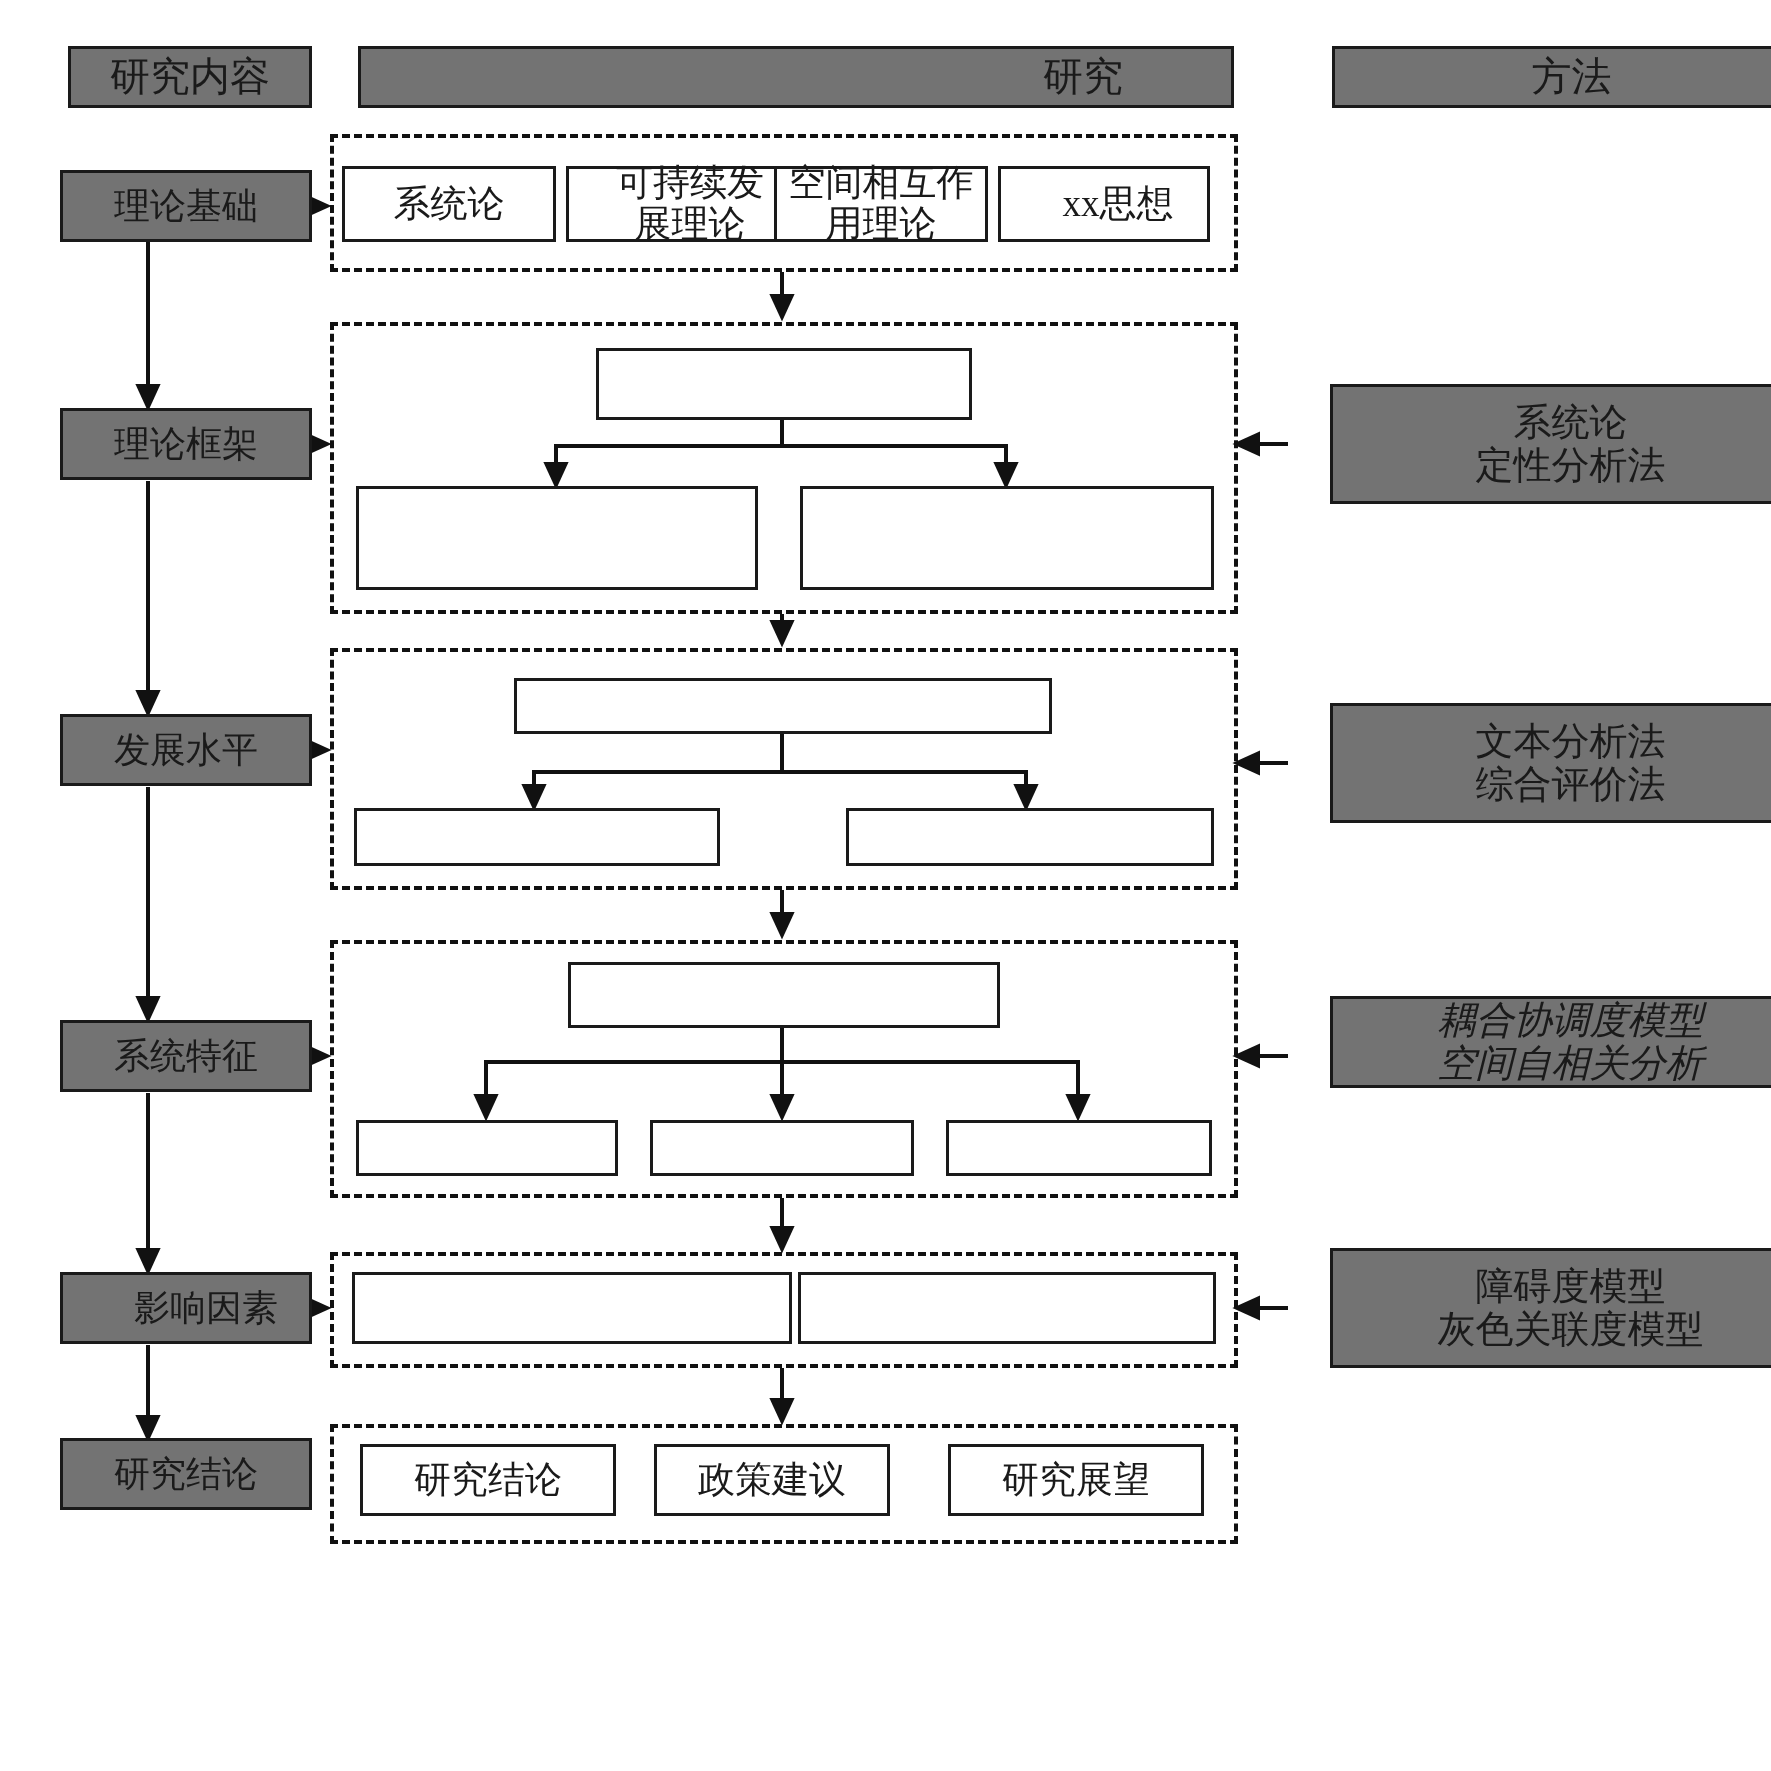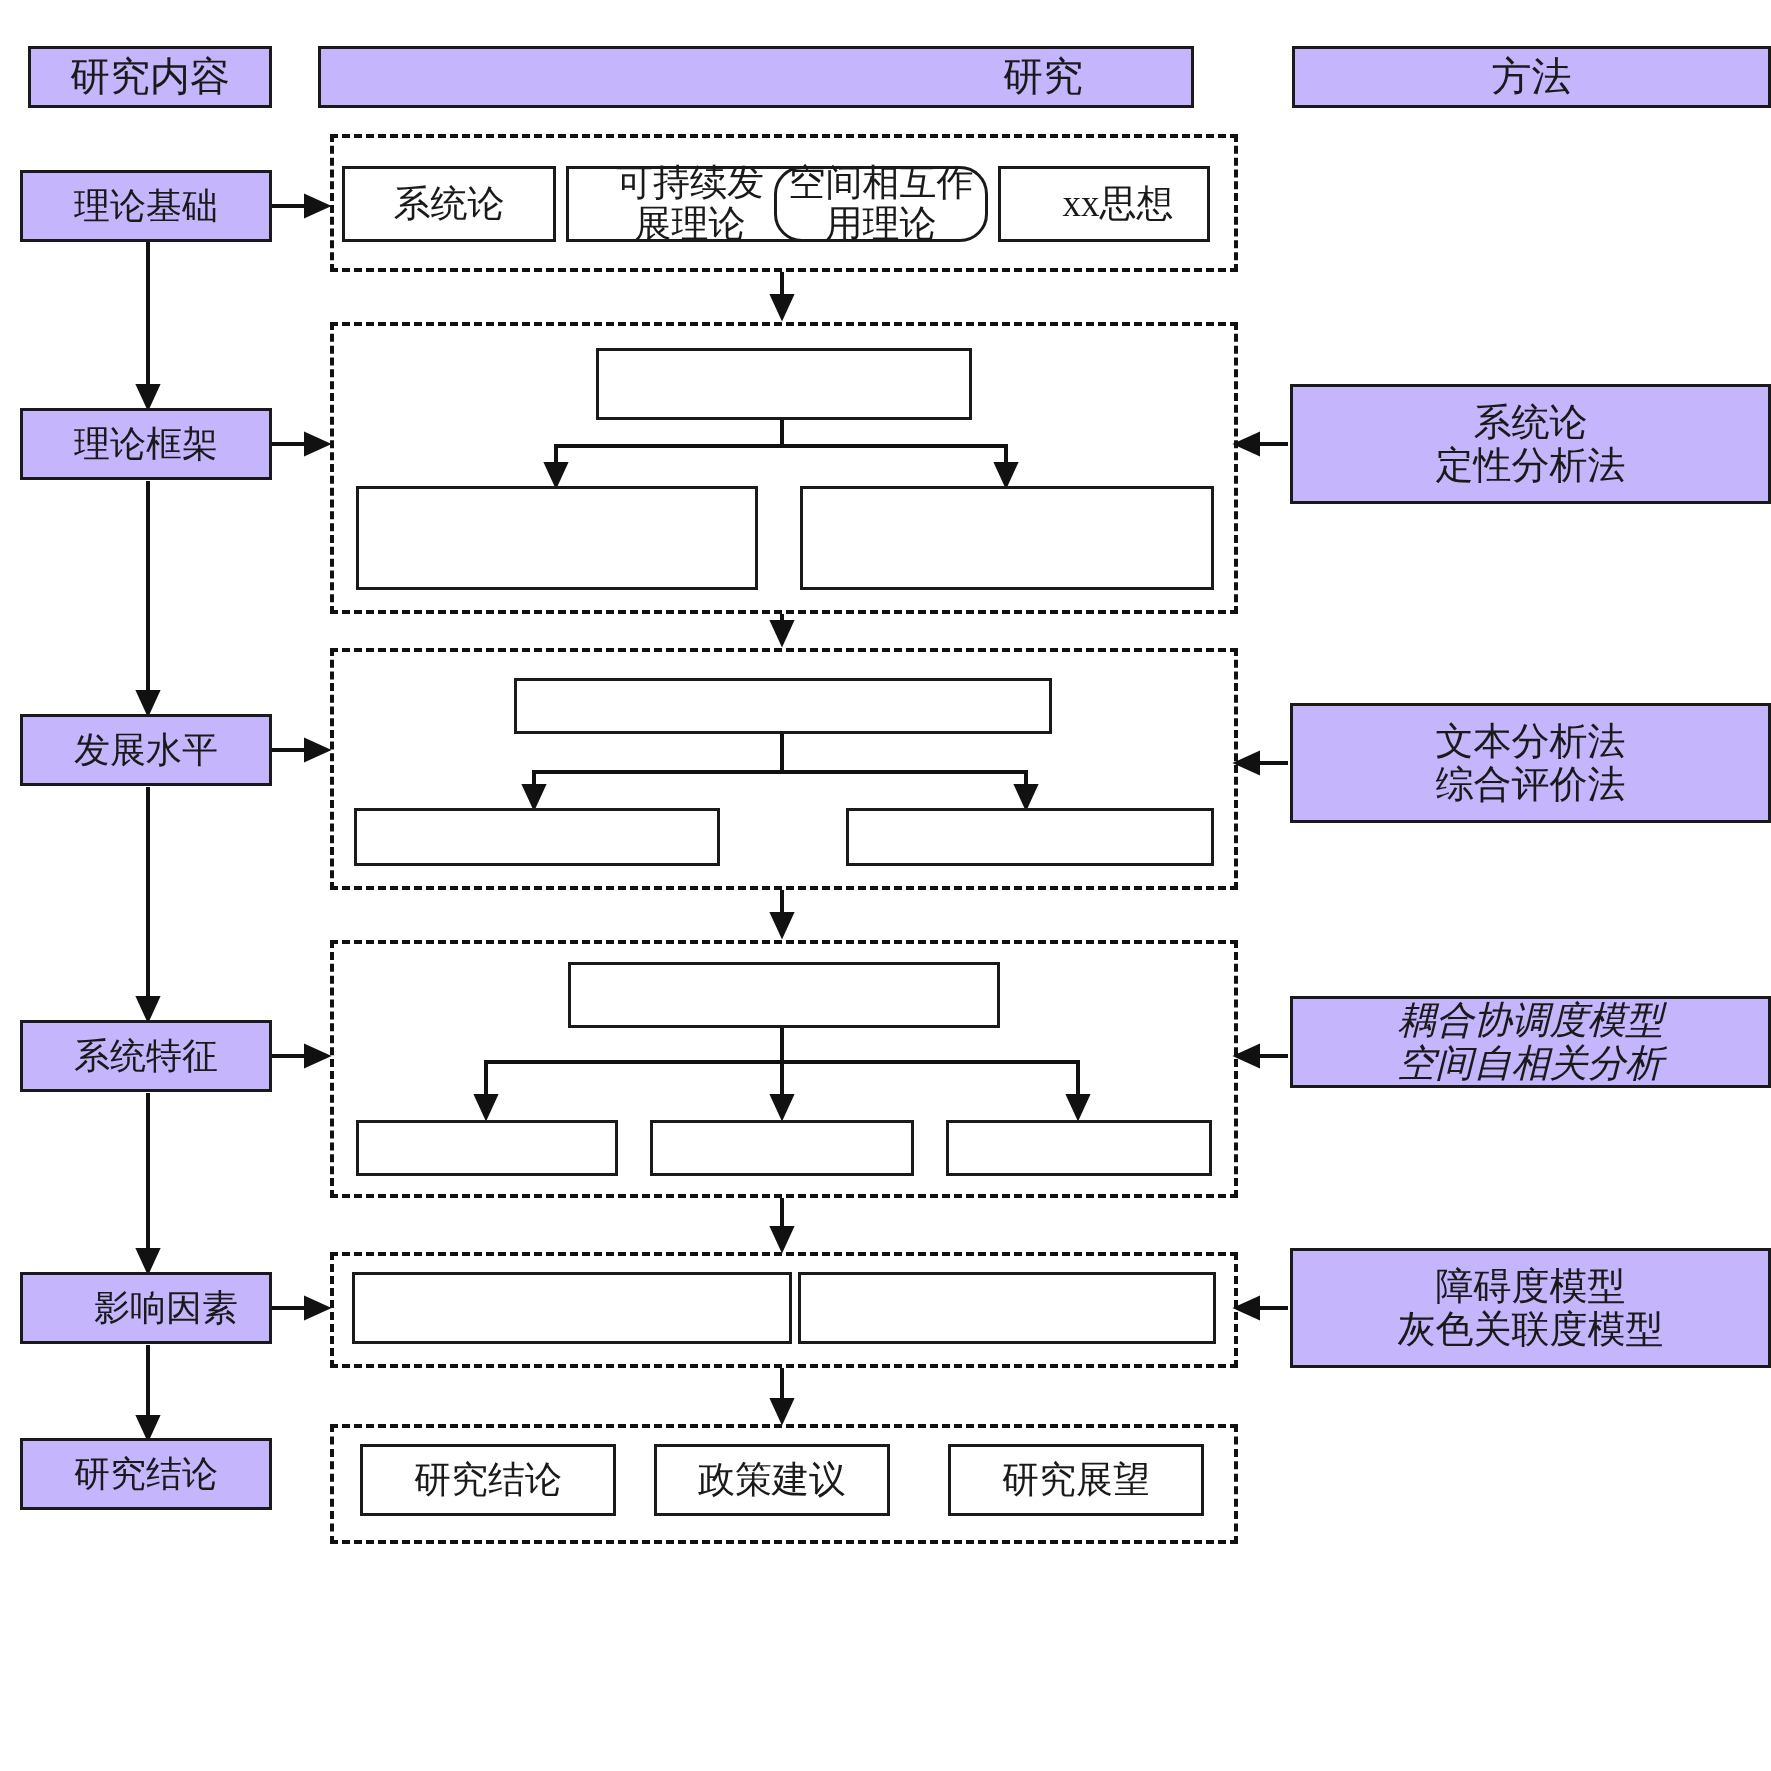--- a/index.html
+++ b/index.html
@@ -13,27 +13,28 @@
     height: 1771px;
     background: #ffffff;
     font-family: "Liberation Serif", "DejaVu Serif", serif;
     color: #1a1a1a;
     overflow: hidden;
   }
   .box {
     position: absolute;
     box-sizing: border-box;
     border: 3px solid #1a1a1a;
-    background: #c4b5fd;
+    background: #737373;
     display: flex;
     align-items: center;
     justify-content: center;
     text-align: center;
     line-height: 1.12;
     white-space: pre-line;
+    margin-left: 40px;
   }
   .hdr {
     font-size: 40px;
   }
   .hdr-mid {
     justify-content: flex-end;
     padding-right: 108px;
   }
   .stage {
     font-size: 36px;
@@ -151,21 +152,21 @@
   <div class="box method" style="left:1290px; top:1248px; width:481px; height:120px;">障碍度模型
 灰色关联度模型</div>
 
   <div class="group" style="left:330px; top:134px; width:908px; height:138px;"></div>
 
   <div class="inner" style="left:342px; top:166px; width:214px; height:76px;">系统论</div>
 
   <div class="inner" style="left:566px; top:166px; width:248px; height:76px;">可持续发
 展理论</div>
 
-  <div class="inner" style="left:774px; top:166px; width:214px; height:76px;border-radius:28px;">空间相互作
+  <div class="inner" style="left:774px; top:166px; width:214px; height:76px;">空间相互作
 用理论</div>
 
   <div class="inner" style="left:998px; top:166px; width:212px; height:76px;padding-left:28px;">xx思想</div>
 
   <div class="group" style="left:330px; top:322px; width:908px; height:292px;"></div>
 
   <div class="inner blank" style="left:596px; top:348px; width:376px; height:72px;"></div>
 
   <div class="inner blank" style="left:356px; top:486px; width:402px; height:104px;"></div>
 

